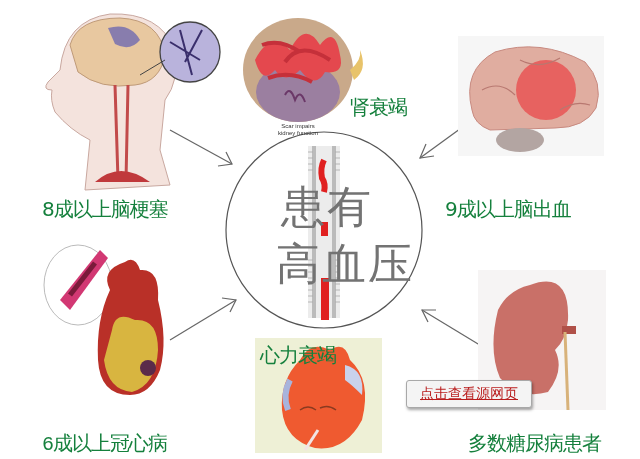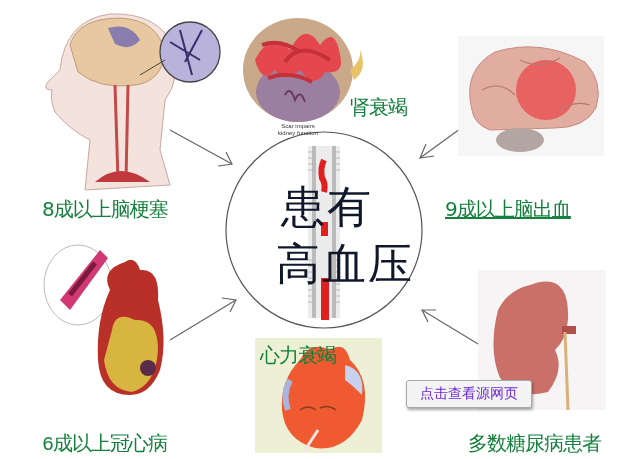--- a/index.html
+++ b/index.html
@@ -1,20 +1,20 @@
 <!DOCTYPE html>
 <html><head>
 <meta charset="utf-8">
 <style>
   html, body { margin:0; padding:0; background:#ffffff; }
   body { width:640px; height:459px; position:relative; overflow:hidden; font-family:"DejaVu Sans", sans-serif; }
   .abs { position:absolute; }
   .label { position:absolute; color:#15803d; font-size:20px; white-space:nowrap; letter-spacing:-1px; }
-  .center-text { position:absolute; color:#0f172a; font-size:44px; letter-spacing:2px; white-space:nowrap; }
-  .source-btn { position:absolute; left:406px; top:380px; width:124px; height:26px; background:#f4f4f4; border:1px solid #a8a8a8; border-radius:3px; box-shadow:1px 2px 3px rgba(0,0,0,0.35); font-size:14px; color:#6d28d9; display:flex; align-items:center; justify-content:center; cursor:pointer; }
+  .center-text { position:absolute; color:#737373; font-size:44px; letter-spacing:2px; white-space:nowrap; }
+  .source-btn { position:absolute; left:406px; top:380px; width:124px; height:26px; background:#f4f4f4; border:1px solid #a8a8a8; border-radius:3px; box-shadow:1px 2px 3px rgba(0,0,0,0.35); font-size:14px; color:#b91c1c; display:flex; align-items:center; justify-content:center; cursor:pointer;text-decoration:underline; }
 </style>
 </head>
 <body>
 
 <svg class="abs" width="640" height="459" viewBox="0 0 640 459" style="left:0;top:0;">
 
   <circle cx="324" cy="230" r="98" fill="none" stroke="#555" stroke-width="1.2"></circle>
 
   <g>
     <rect x="308" y="146" width="32" height="172" fill="#ececec"></rect>
@@ -125,18 +125,18 @@
 
   <text x="298" y="128" font-size="6" text-anchor="middle" fill="#333" font-family="Liberation Sans, sans-serif">Scar impairs</text>
   <text x="298" y="135" font-size="6" text-anchor="middle" fill="#333" font-family="Liberation Sans, sans-serif">kidney function</text>
 </svg>
 
 <div class="center-text" style="left:281px;top:178px;">患有</div>
 <div class="center-text" style="left:276px;top:235px;text-align:right;">高血压</div>
 
 <div class="label" style="left:350px;top:94px;">肾衰竭</div>
 <div class="label" style="left:42px;top:196px;">8成以上脑梗塞</div>
-<div class="label" style="left:445px;top:196px;text-decoration:underline;">9成以上脑出血</div>
+<div class="label" style="left:445px;top:196px;">9成以上脑出血</div>
 <div class="label" style="left:260px;top:329px;margin-top:13px;">心力衰竭</div>
 <div class="label" style="left:42px;top:430px;font-family:Liberation Mono, monospace;">6成以上冠心病</div>
 <div class="label" style="left:468px;top:430px;">多数糖尿病患者</div>
 
 <div class="source-btn">点击查看源网页</div>
 
 </body></html>

